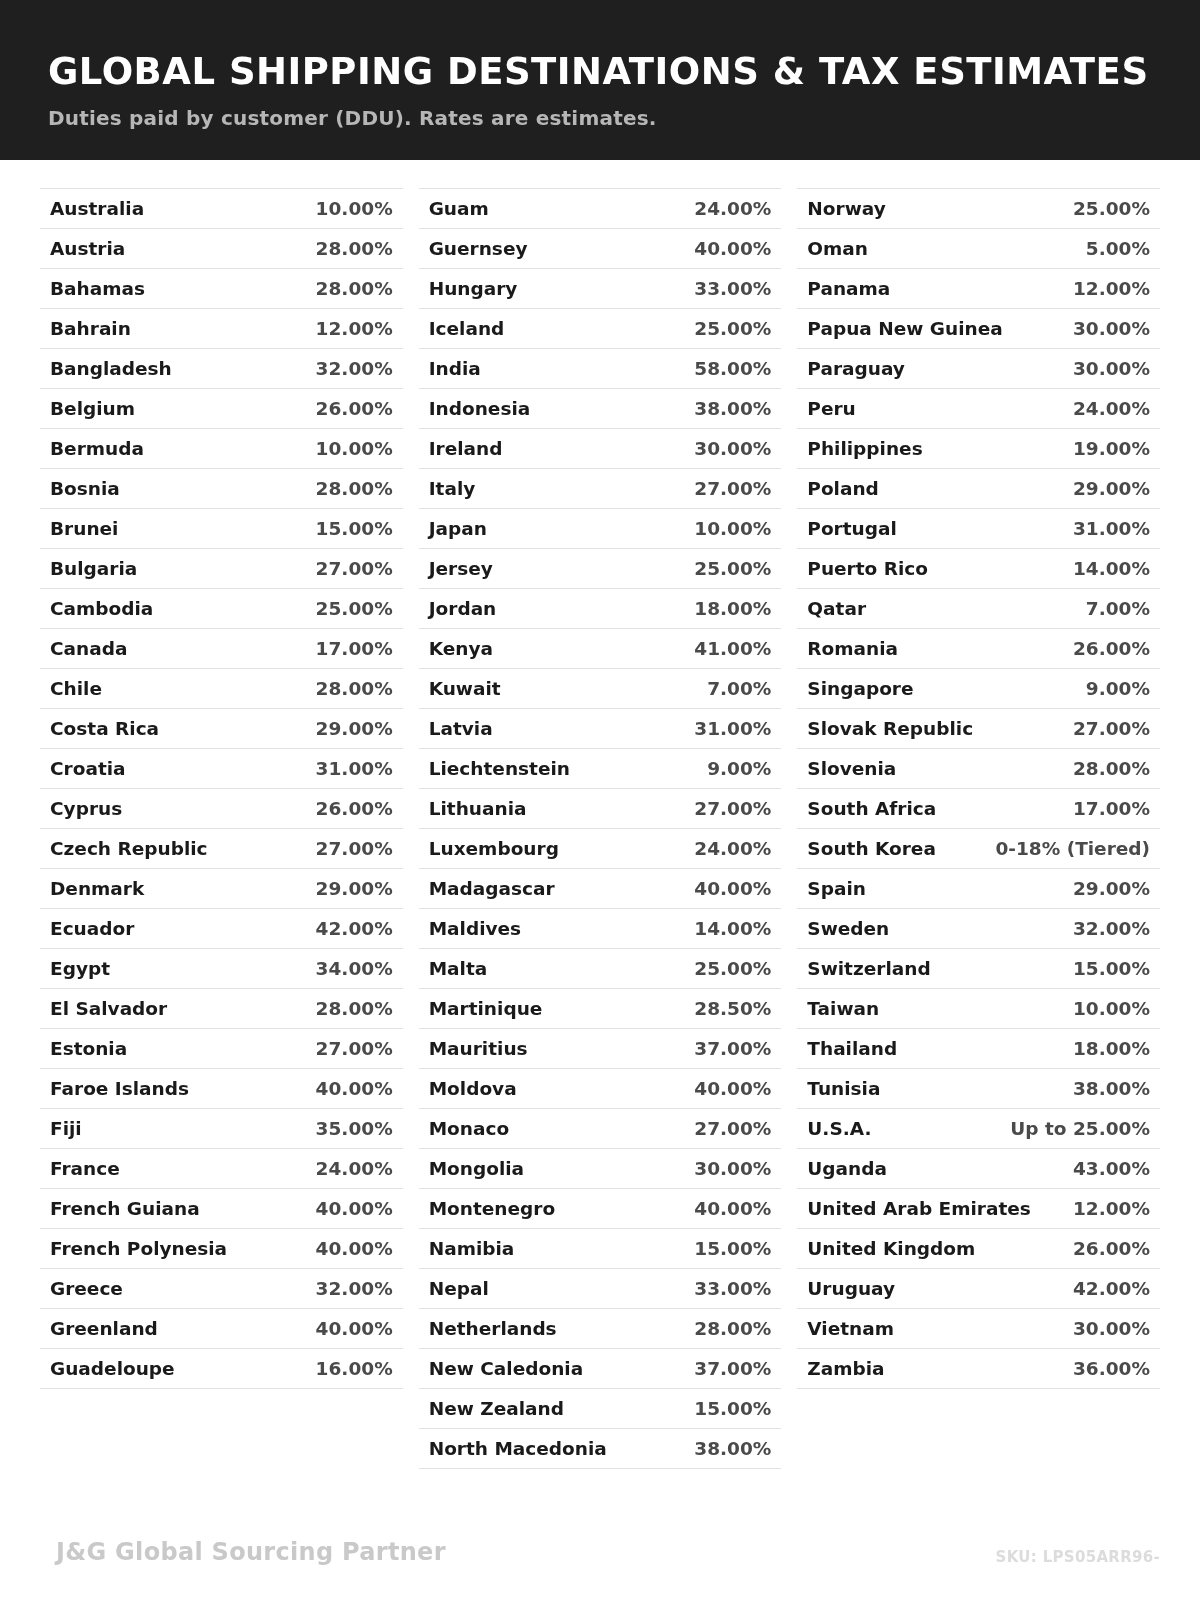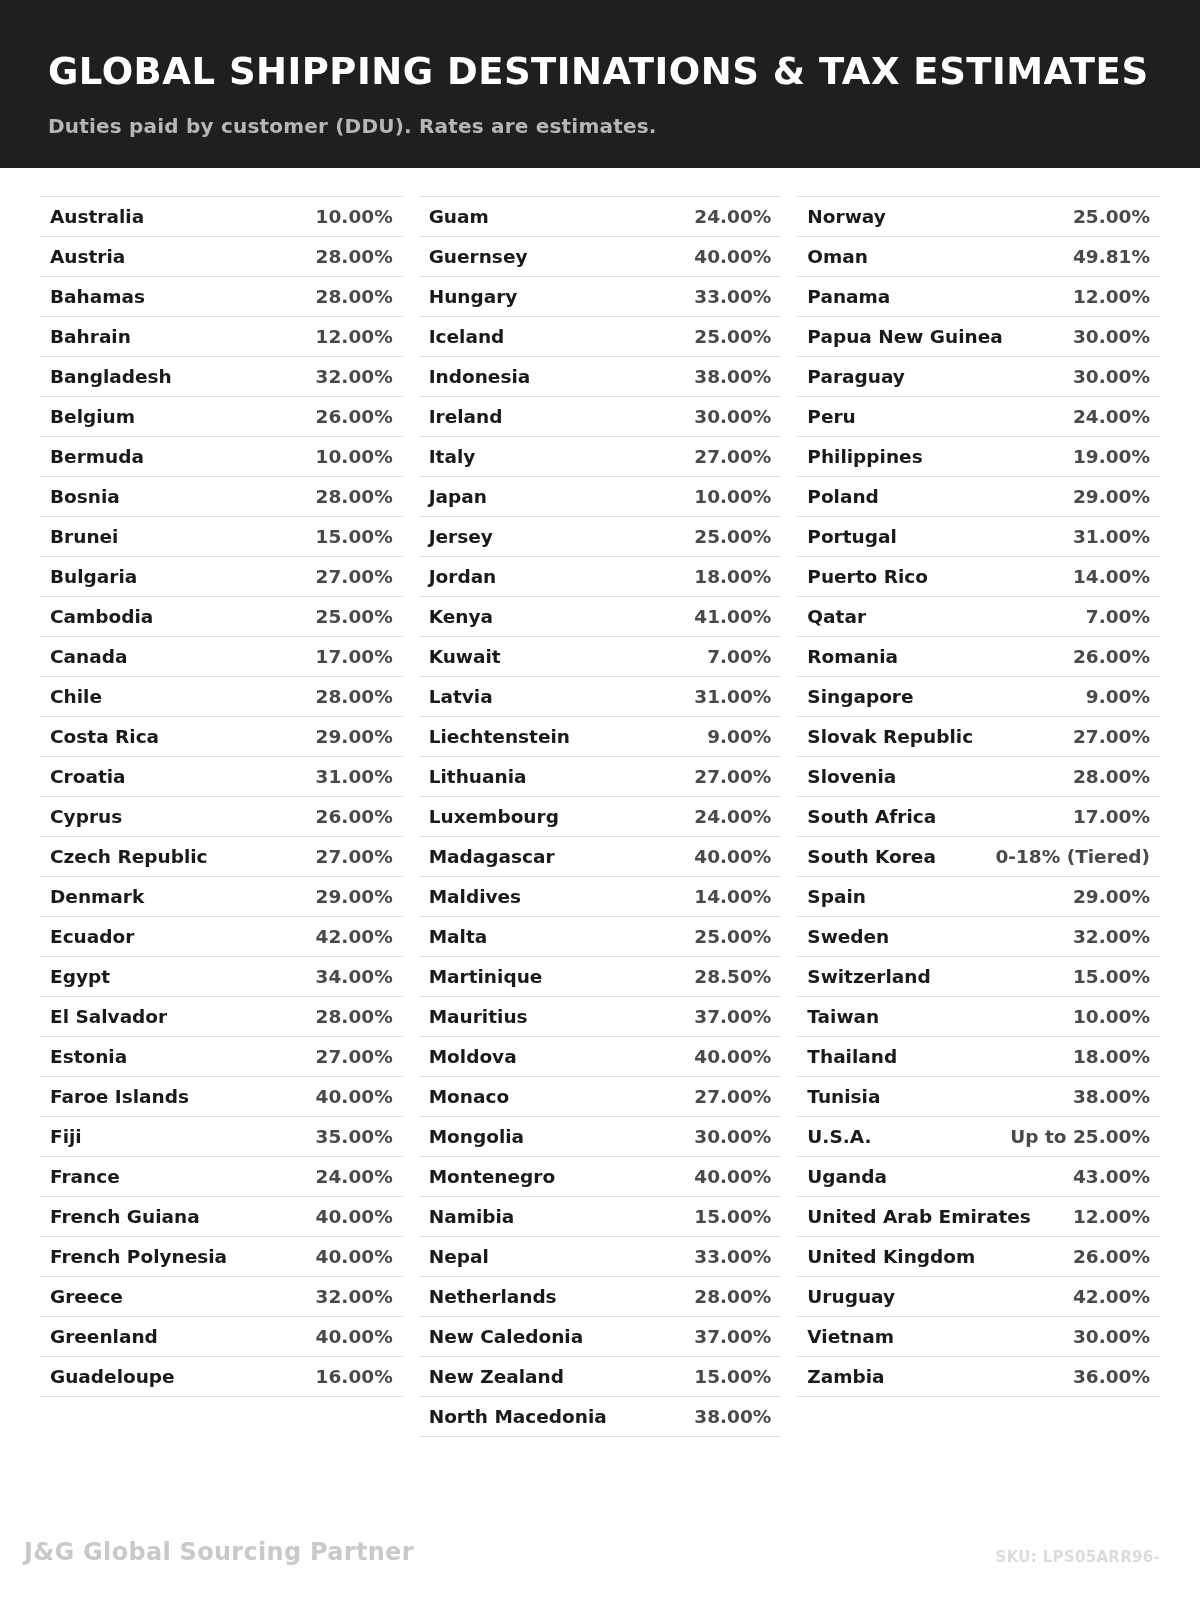--- a/index.html
+++ b/index.html
@@ -25,21 +25,21 @@
     color: #ffffff;
     font-size: 37px;
     font-weight: 700;
     letter-spacing: 0.5px;
     line-height: 1.15;
   }
   .header-sub {
     color: #b6b6b6;
     font-size: 20px;
     font-weight: 700;
-    margin-top: 20px;
+    margin-top: 12px;
     letter-spacing: 0.2px;
   }
   .content {
     flex: 1;
     padding: 28px 40px 0 40px;
     display: flex;
     gap: 16px;
     align-items: flex-start;
   }
   .col {
@@ -65,21 +65,21 @@
     white-space: nowrap;
   }
   .rate {
     font-size: 18.5px;
     font-weight: 700;
     color: #4a4a4a;
     white-space: nowrap;
     text-align: right;
   }
   .footer {
-    padding: 0 40px 34px 24px;
+    padding: 0 40px 34px 56px;
     display: flex;
     align-items: flex-end;
     justify-content: space-between;
   }
   .brand {
     font-size: 24px;
     font-weight: 700;
     color: #c9c9c9;
     letter-spacing: 0.3px;
   }
@@ -235,20 +235,24 @@
         </div>
         <div class="row">
           <span class="country">Hungary</span>
           <span class="rate">33.00%</span>
         </div>
         <div class="row">
           <span class="country">Iceland</span>
           <span class="rate">25.00%</span>
         </div>
         <div class="row">
+          <span class="country">India</span>
+          <span class="rate">58.00%</span>
+        </div>
+        <div class="row">
           <span class="country">Indonesia</span>
           <span class="rate">38.00%</span>
         </div>
         <div class="row">
           <span class="country">Ireland</span>
           <span class="rate">30.00%</span>
         </div>
         <div class="row">
           <span class="country">Italy</span>
           <span class="rate">27.00%</span>
@@ -350,21 +354,21 @@
           <span class="rate">38.00%</span>
         </div>
       </div>
     <div class="col">
         <div class="row">
           <span class="country">Norway</span>
           <span class="rate">25.00%</span>
         </div>
         <div class="row">
           <span class="country">Oman</span>
-          <span class="rate">49.81%</span>
+          <span class="rate">5.00%</span>
         </div>
         <div class="row">
           <span class="country">Panama</span>
           <span class="rate">12.00%</span>
         </div>
         <div class="row">
           <span class="country">Papua New Guinea</span>
           <span class="rate">30.00%</span>
         </div>
         <div class="row">

